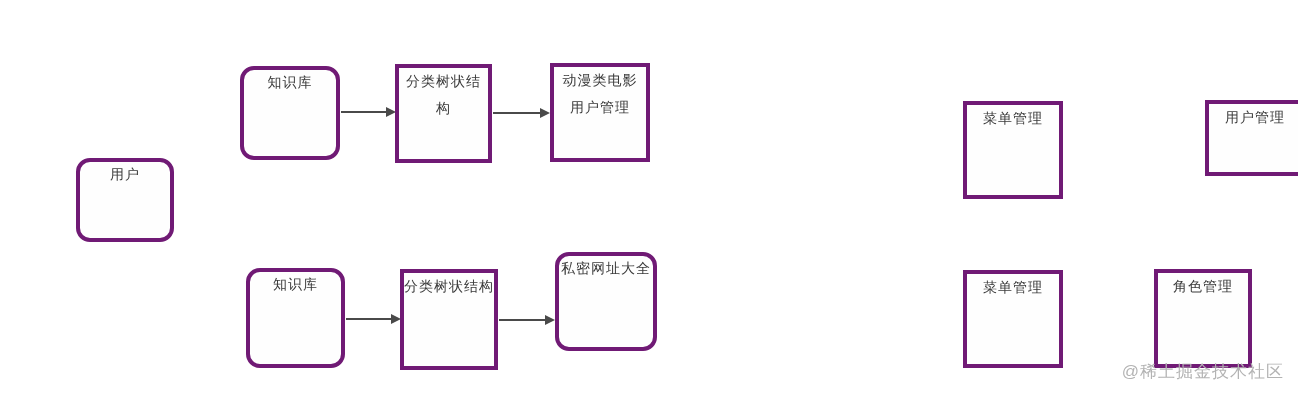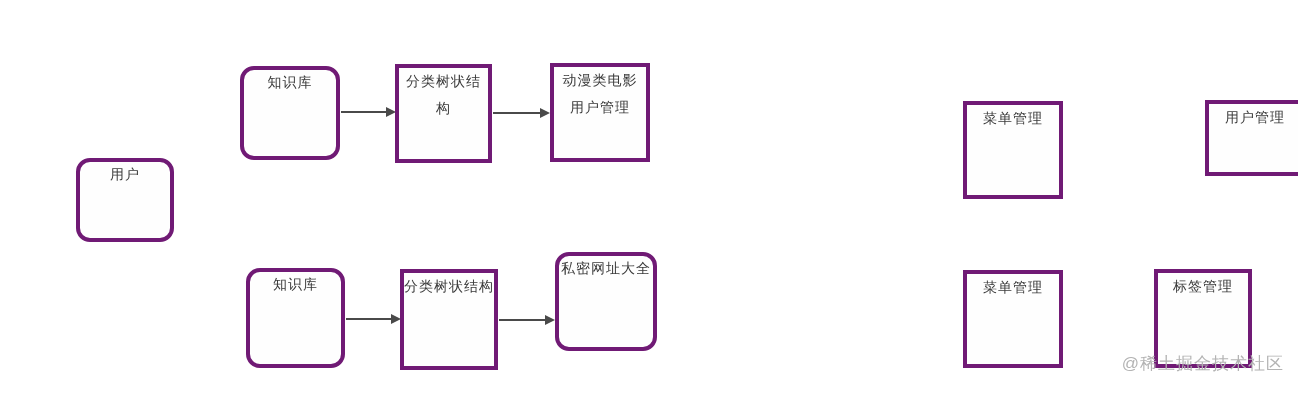--- a/index.html
+++ b/index.html
@@ -43,21 +43,21 @@
     width: 0;
     height: 0;
     border-left: 10px solid #4a4a4a;
     border-top: 5px solid transparent;
     border-bottom: 5px solid transparent;
   }
 
   .watermark {
     position: absolute;
     right: 14px;
-    bottom: 26px;
+    bottom: 18px;
     font-size: 17px;
     color: #b3b3b3;
     letter-spacing: 1px;
     white-space: nowrap;
   }
 
   
   #node-user  { left: 76px;   top: 158px; width: 98px;  height: 84px; }
   #node-kb1   { left: 240px;  top: 66px;  width: 100px; height: 94px;  }
   #node-tree1 { left: 395px;  top: 64px;  width: 97px;  height: 99px;  }
@@ -123,18 +123,18 @@
 
   <div class="node" id="node-users">
     <span>用户管理</span>
   </div>
 
   <div class="node" id="node-menus">
     <span>菜单管理</span>
   </div>
 
   <div class="node" id="node-roles">
-    <span>标签管理</span>
+    <span>角色管理</span>
   </div>
 
   <div class="watermark">@稀土掘金技术社区</div>
 
 </div>
 
 </body></html>

